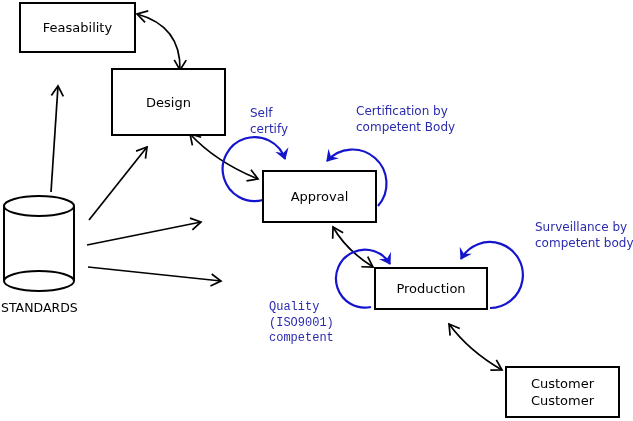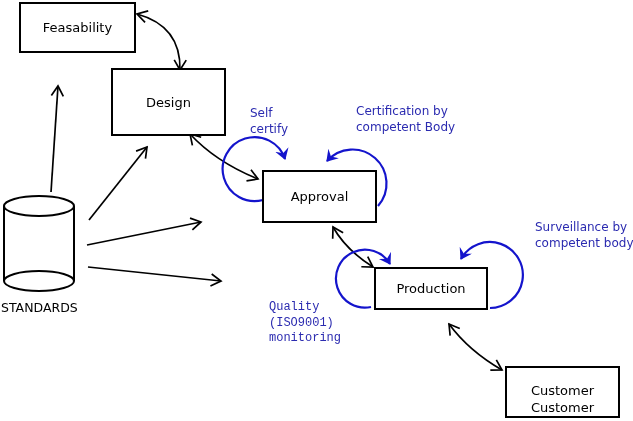--- a/index.html
+++ b/index.html
@@ -97,21 +97,21 @@
   </div>
 
   <div class="node" style="left:262px; top:170px; width:115px; height:53px;">
     <span>Approval</span>
   </div>
 
   <div class="node" style="left:374px; top:267px; width:114px; height:43px;">
     <span>Production</span>
   </div>
 
-  <div class="node" style="left:505px; top:366px; width:115px; height:52px;justify-content:flex-end;">
+  <div class="node" style="left:505px; top:366px; width:115px; height:52px;">
     <span>Customer</span>
     <span>Customer</span>
   </div>
 
   <div class="std-label" style="left:1px; top:294px;">STANDARDS</div>
 
   <div class="ann" style="left:356px; top:104px;">
     <div>Certification by</div>
     <div>competent Body</div>
   </div>
@@ -122,16 +122,16 @@
   </div>
 
   <div class="ann" style="left:527px; top:220px;margin-left:8px;">
     <div>Surveillance by</div>
     <div>competent body</div>
   </div>
 
   <div class="ann" style="left:269px; top:300px;font-family:Liberation Mono, monospace;">
     <div>Quality</div>
     <div>(ISO9001)</div>
-    <div>monitoring</div>
+    <div>competent</div>
   </div>
 
 </div>
 
 </body></html>

